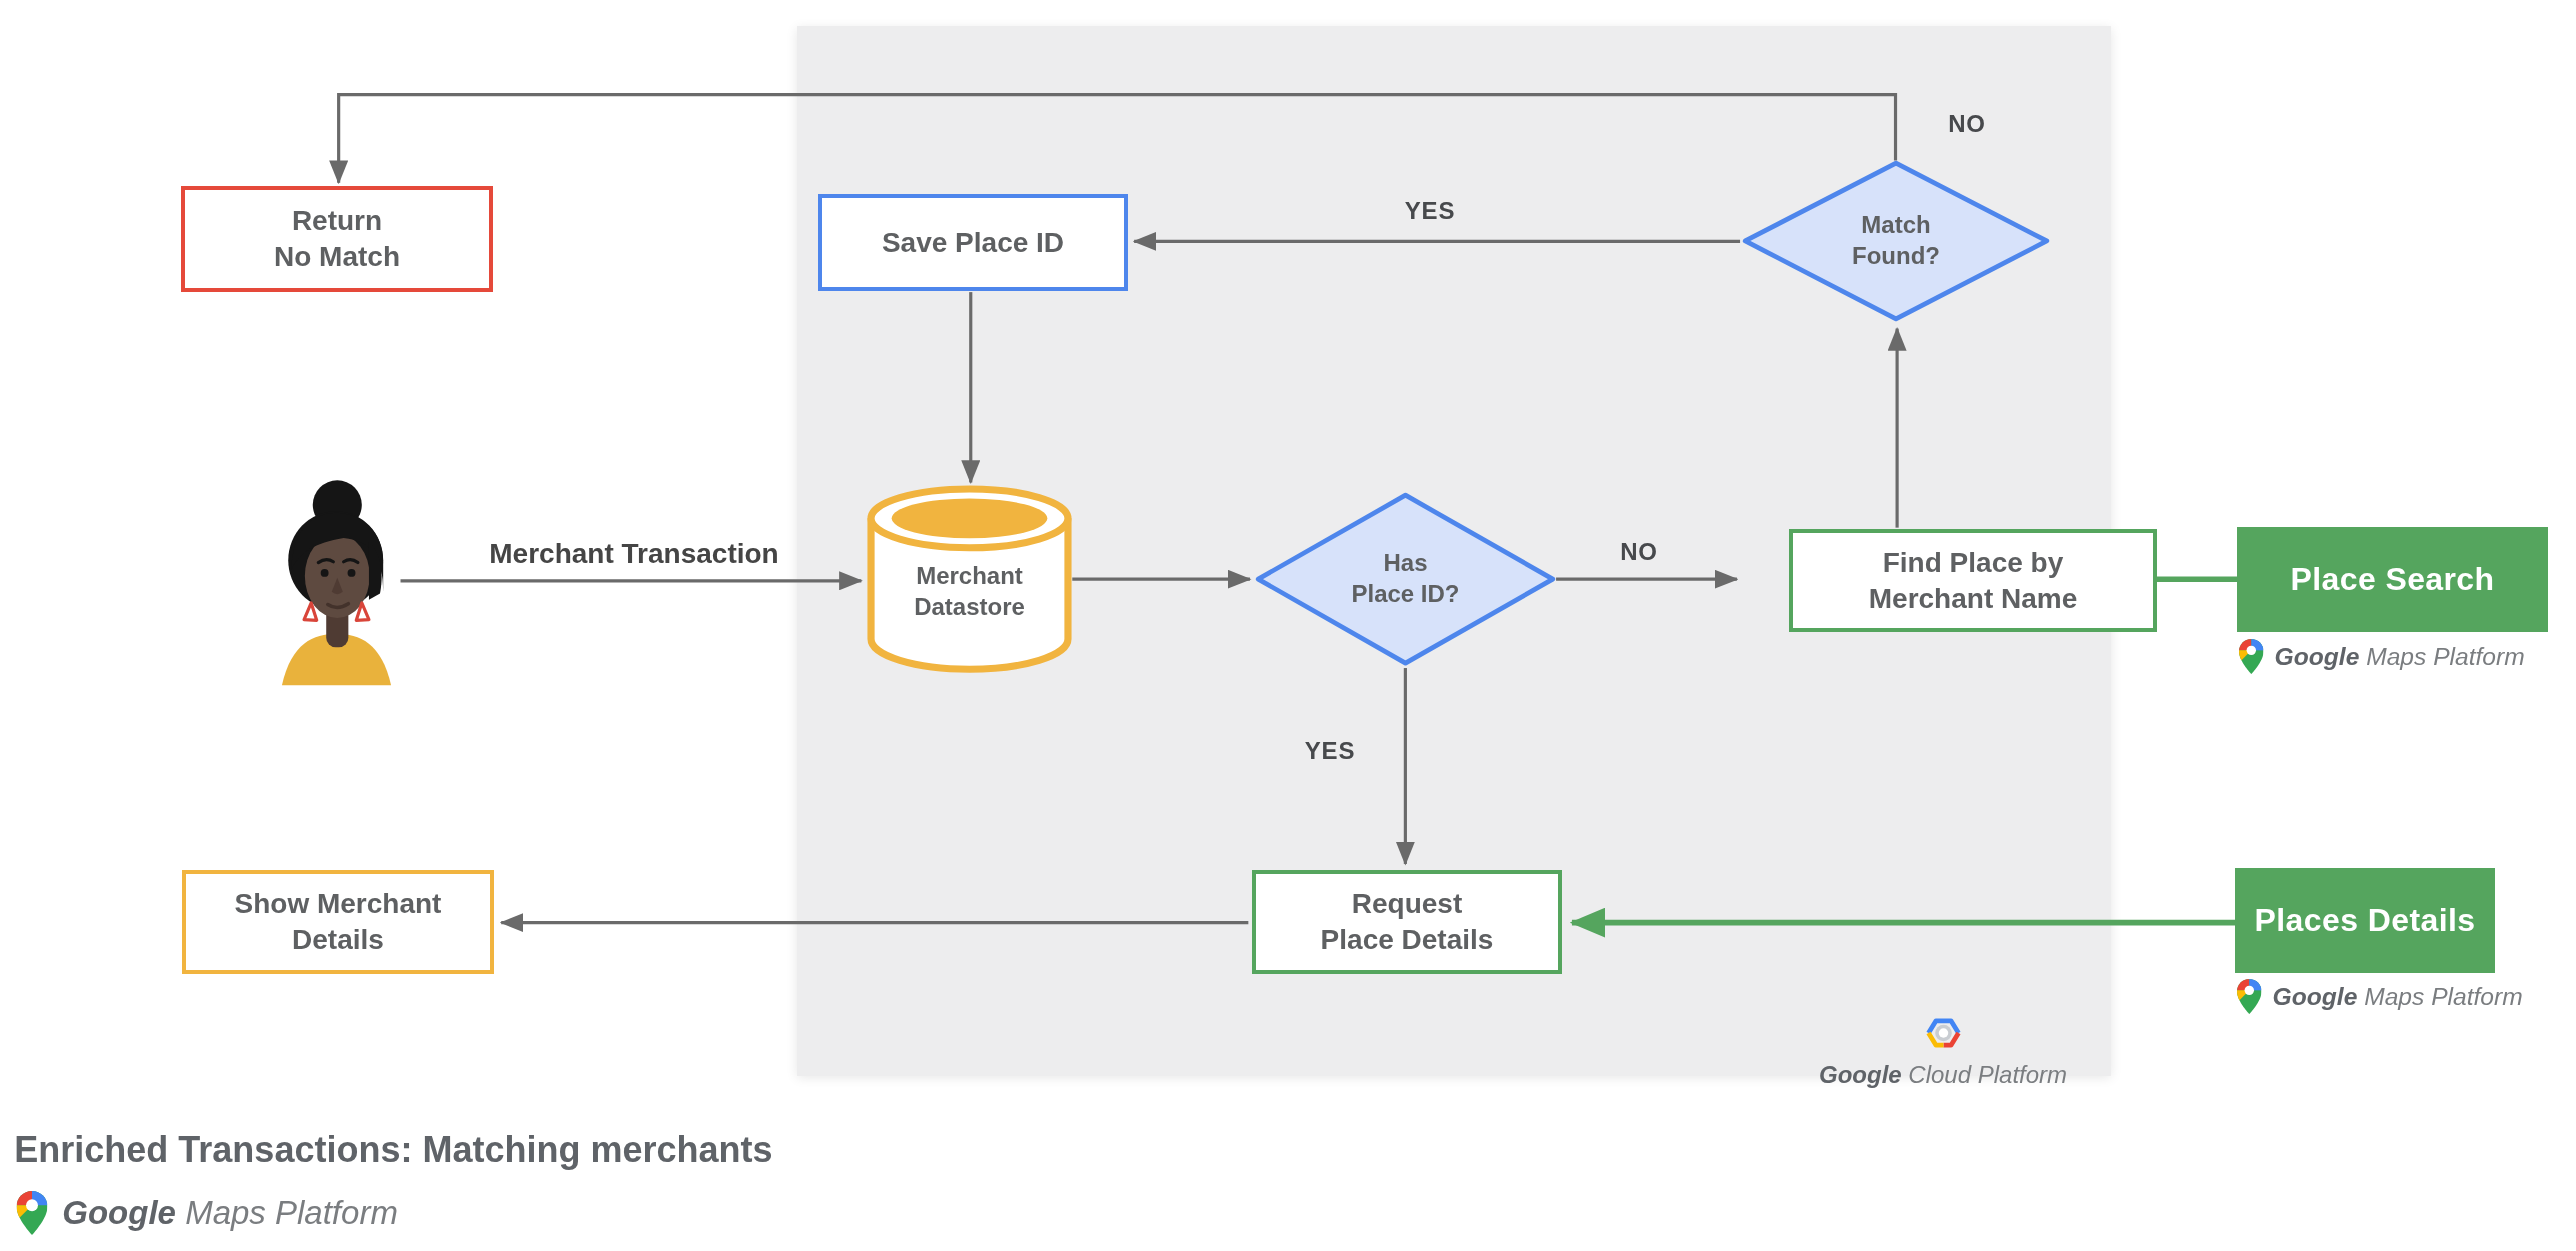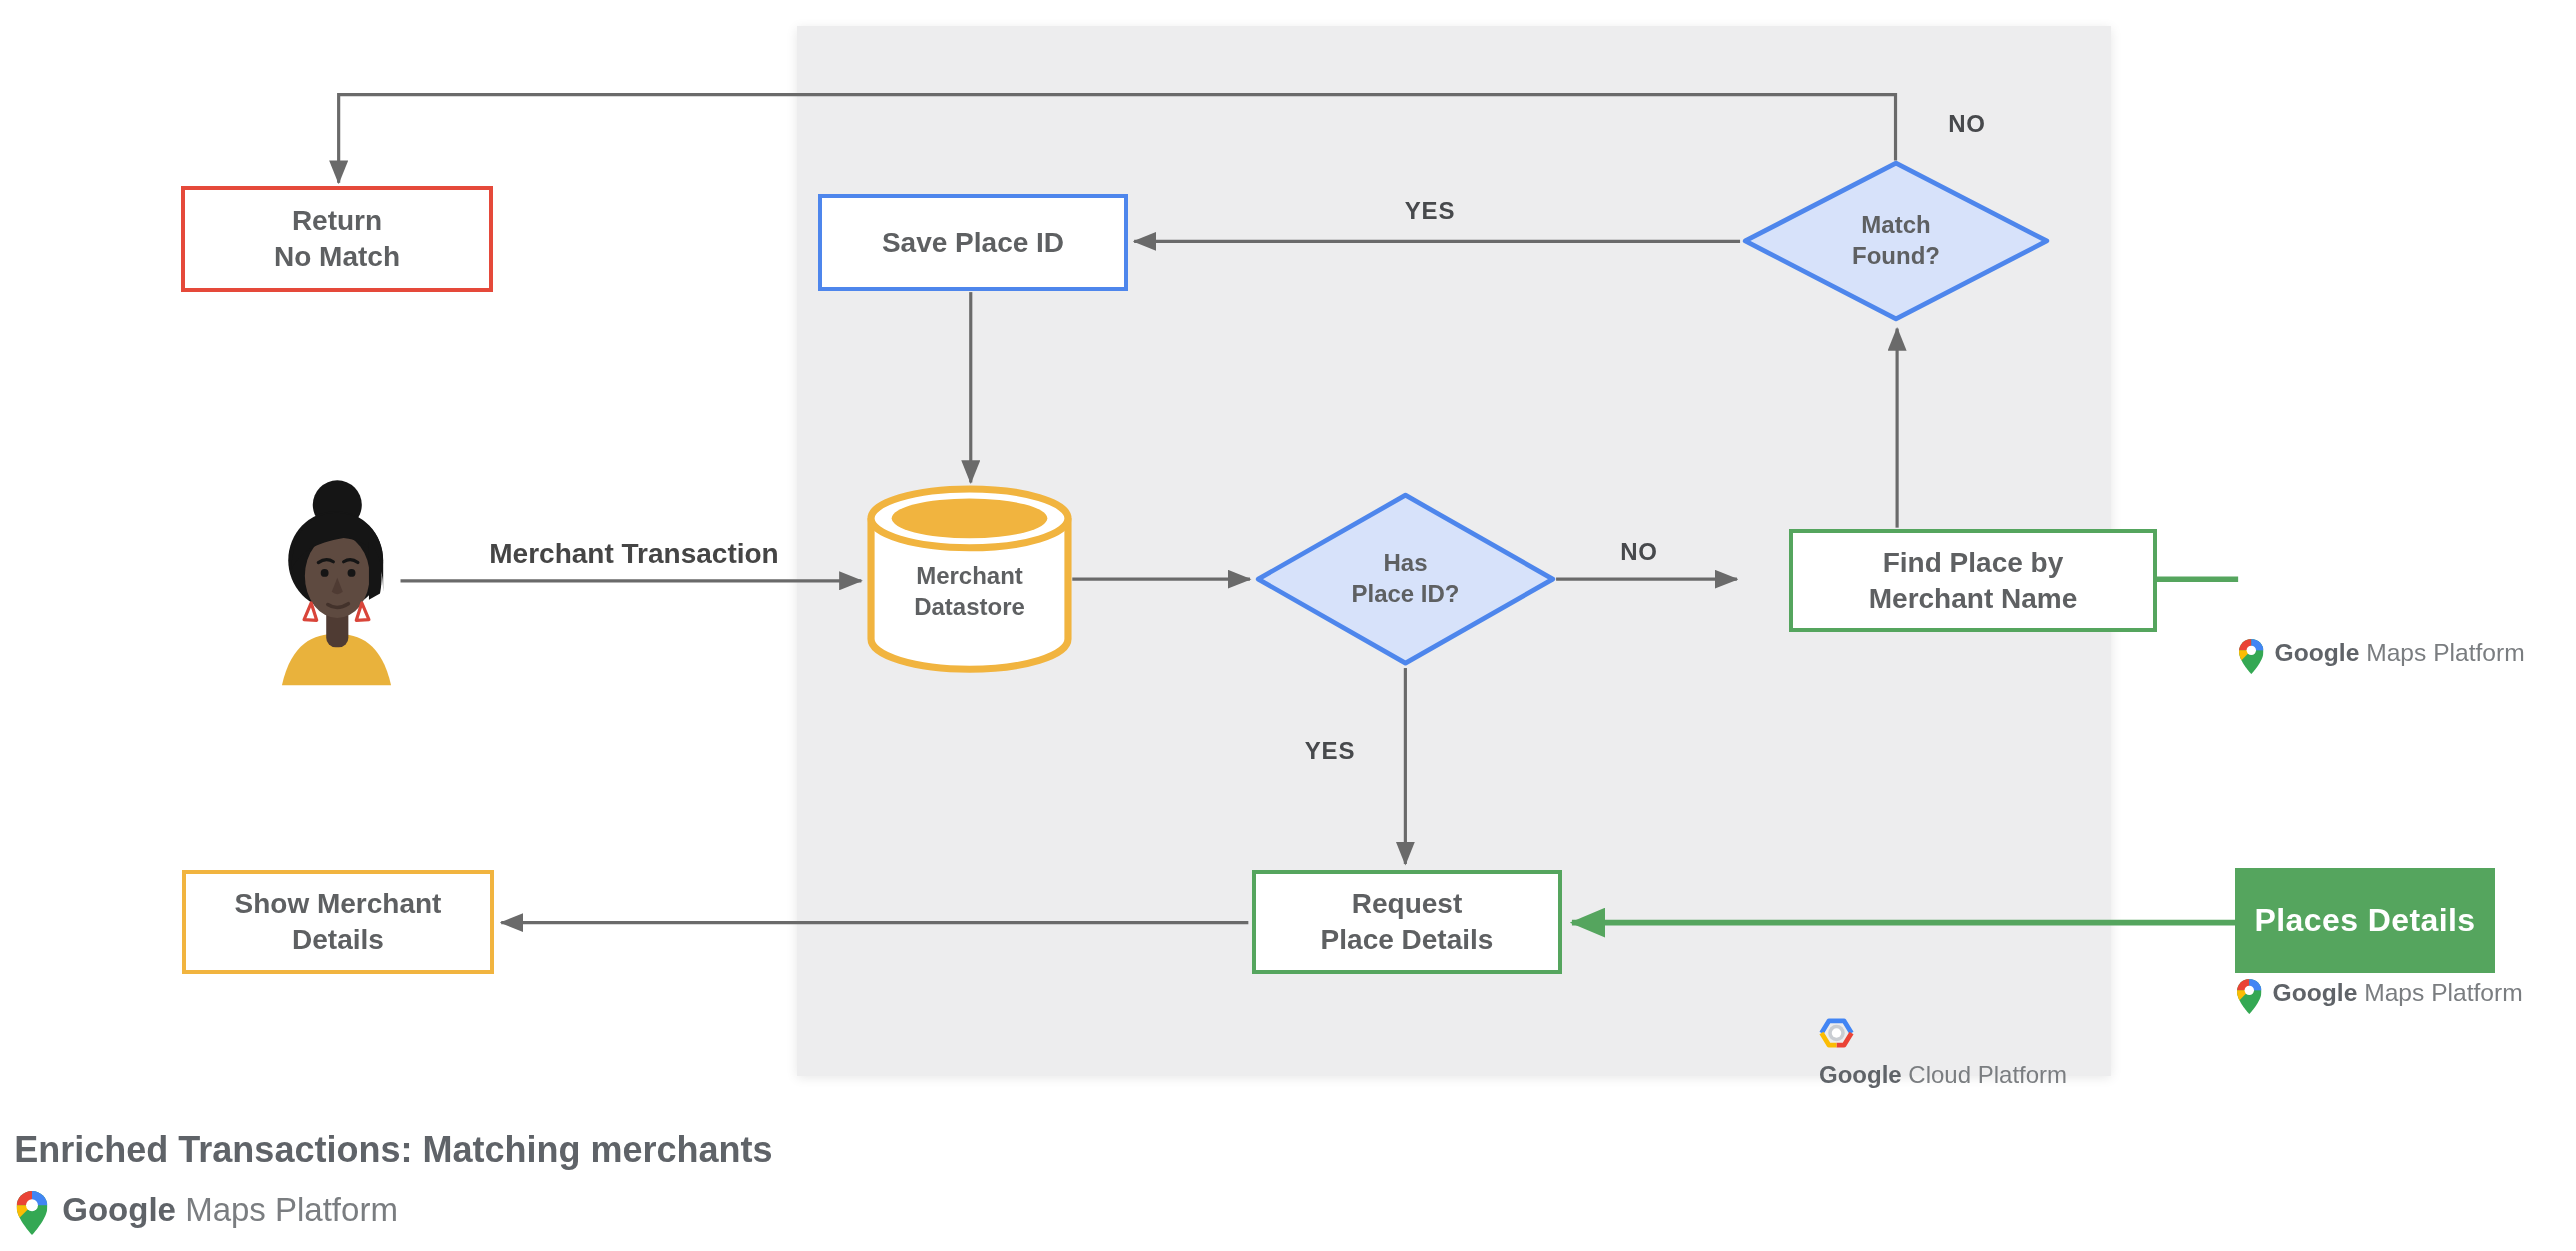--- a/index.html
+++ b/index.html
@@ -58,21 +58,21 @@
   .edge-label {
     position: absolute; transform: translate(-50%, -50%);
     font-weight: 700; font-size: 24px; letter-spacing: 0.8px;
     color: var(--edge_label, #47494C); white-space: nowrap;
   }
   .flow-label {
     position: absolute; transform: translateX(-50%);
     font-weight: 700; font-size: 28px; color: #454545; white-space: nowrap;
   }
 
-  .brand { position: absolute; display: flex; align-items: flex-start; gap: 11px; white-space: nowrap; }
+  .brand { position: absolute; display: flex; align-items: center; gap: 11px; white-space: nowrap; font-style: italic; }
   .brand .g  { color: var(--logo_dark, #5F6368); font-weight: 600; }
   .brand .r  { color: var(--logo_light, #7A7D80); font-weight: 400; }
   .brand.small { font-size: 24.6px; }
   .brand.small svg { width: 24.6px; height: 35px; }
   .brand.footer { font-size: 33px; gap: 14.3px; }
   .brand.footer svg { width: 32px; height: 44px; }
   .brand.gcp { font-size: 24px; gap: 12.7px; }
   .brand.gcp svg { width: 35px; height: 30px; }
 
   .page-title {
@@ -138,20 +138,21 @@
     <svg viewBox="0 0 380 220">
       <polygon class="dshape" points="190,4 376,110 190,216 4,110"></polygon>
     </svg>
     <div class="dlabel multiline">Has
 Place ID?</div>
   </div>
 
   <div class="node green-outline multiline" style="left:1789px; top:529px; width:368px; height:103px;">Find Place by
 Merchant Name</div>
 
+  <div class="node green-solid" style="left:2237px; top:527px; width:311px; height:105px;">Place Search</div>
 
   <div class="node green-outline multiline" style="left:1252px; top:870px; width:310px; height:104px;">Request
 Place Details</div>
 
   <div class="node green-solid" style="left:2235px; top:868px; width:260px; height:105px;">Places Details</div>
 
   <div class="node yellow multiline" style="left:182px; top:870px; width:312px; height:104px;">Show Merchant
 Details</div>
 
   <div class="edge-label" style="left:1430px; top:211px;">YES</div>

